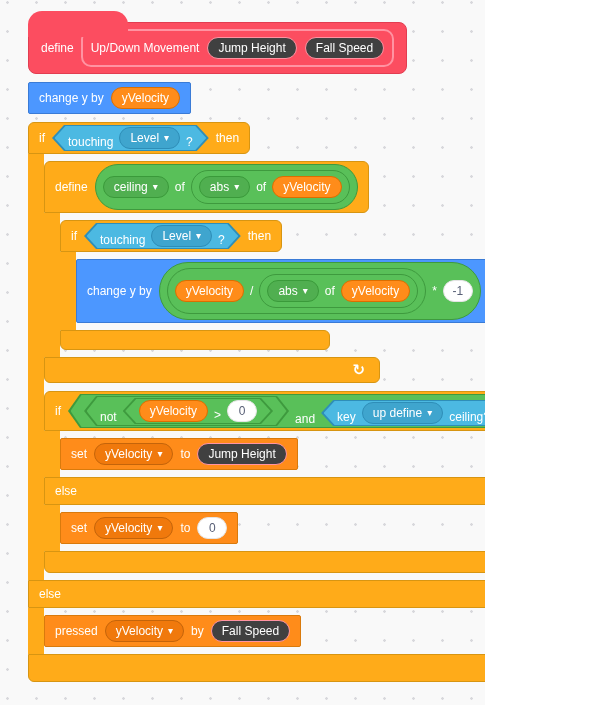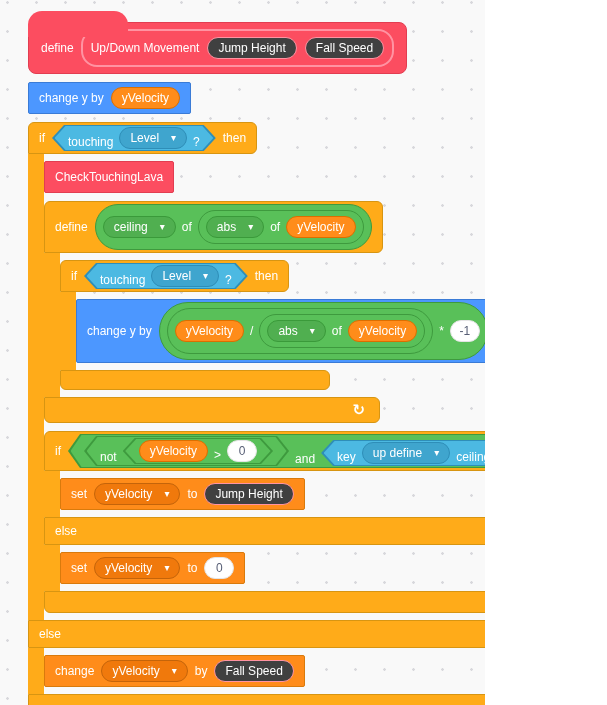--- a/index.html
+++ b/index.html
@@ -22,31 +22,31 @@
   .ccap{background:#FFAB19;border:1px solid #D79512;border-radius:0 6px 6px 6px;
         display:flex;align-items:center;justify-content:flex-end;padding:0 14px}
   .cbody{border-left:16px solid #FFAB19;padding:7px 0;display:flow-root}
   .cbody>*{margin:0 0 8px 0}
   .cbody>*:last-child{margin-bottom:0}
 
   .hat{margin-top:12px;min-height:52px;border-radius:4px 8px 8px 8px;padding:6px 12px}
   .hat::before{content:"";position:absolute;top:-12px;left:-1px;width:100px;height:26px;
                background:#FC4D60;border-radius:14px 14px 0 0}
   .proto{display:flex;align-items:center;gap:8px;background:#FC4D60;border:2px solid #FF93A2;
-         border-radius:16px;padding:3px 8px;min-height:38px}
+         border-radius:10px;padding:3px 8px;min-height:38px}
 
   .pill{display:inline-flex;align-items:center;justify-content:center;padding:2px 10px;
         border-radius:99px;min-height:22px}
   .varp{background:#FF8C1A;border:1px solid #DB6E00}
   .customp{background:#404040;border:1px solid #FF93A2}
   .win{background:#fff;color:#575E75;border-radius:99px;min-width:30px;padding:2px 8px;
        min-height:22px;display:inline-flex;align-items:center;justify-content:center;
        border:1px solid #e4e4e4;font-weight:500}
 
-  .dd{display:inline-flex;align-items:center;gap:12px;padding:2px 10px;border-radius:99px;min-height:22px}
+  .dd{display:inline-flex;align-items:center;gap:5px;padding:2px 10px;border-radius:99px;min-height:22px}
   .sensingdd{background:#3FA5CE;border:1px solid #2E8EB8}
   .opdd{background:#50AF50;border:1px solid #3A9A3A}
   .vardd{background:#F0790C;border:1px solid #C4640A}
   .caret{font-size:10px;line-height:1}
 
   .rep{display:inline-flex;align-items:center;gap:6px;padding:5px 7px;border-radius:99px;
        background:#59C059;border:1px solid #3E9A3E;min-height:28px}
   .rep .rep{min-height:26px}
 
   .hex{position:relative;display:inline-flex}
@@ -93,23 +93,20 @@
               <span class="caret">▾</span>
             </span>
             <span>?</span>
           </span>
         </span>
         <span>then</span>
       </div>
 
       <div class="cbody">
 
-        <div class="blk custom">
-          <span>CheckTouchingLava</span>
-        </div>
 
         <div>
           <div class="blk crow">
             <span>define</span>
             <span class="rep">
               <span class="dd opdd">
                 <span>ceiling</span>
                 <span class="caret">▾</span>
               </span>
               <span>of</span>
@@ -248,21 +245,21 @@
         </div>
 
       </div>
 
       <div class="blk crow celse" style="width:562px">
         <span>else</span>
       </div>
 
       <div class="cbody">
         <div class="blk variables">
-          <span>change</span>
+          <span>pressed</span>
           <span class="dd vardd">
             <span>yVelocity</span>
             <span class="caret">▾</span>
           </span>
           <span>by</span>
           <span class="pill customp">Fall Speed</span>
         </div>
       </div>
 
       <div class="ccap" style="width:562px;height:28px"></div>

